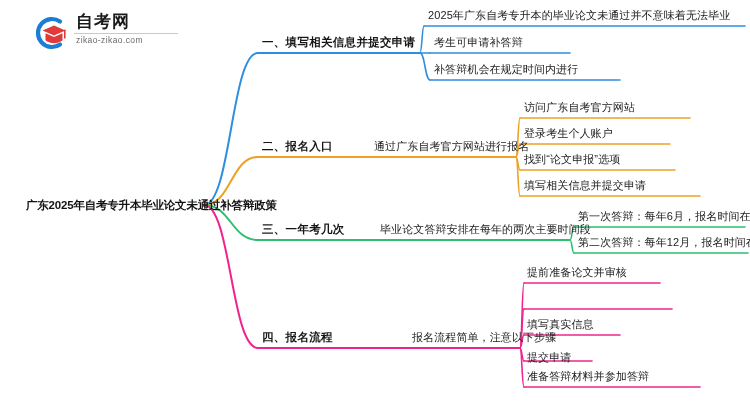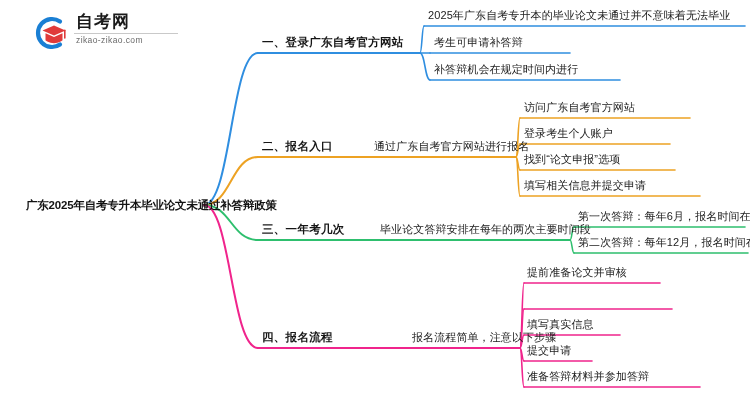--- a/index.html
+++ b/index.html
@@ -154,21 +154,21 @@
     </svg>
     <div id="logo-text">
       <div class="logo-cn">自考网</div>
       <div class="logo-rule"></div>
       <div class="logo-url">zikao-zikao.com</div>
     </div>
   </div>
 
   <div class="node root-node" style="left:8px; top:198px;">广东2025年自考专升本毕业论文未通过补答辩政策</div>
 
-  <div class="node branch-node" style="left:262px; top:35px;">一、登录广东自考官方网站</div>
+  <div class="node branch-node" style="left:262px; top:35px;">一、填写相关信息并提交申请</div>
 
   <div class="node leaf-node" style="left:428px; top:8px;">2025年广东自考专升本的毕业论文未通过并不意味着无法毕业</div>
   <div class="node leaf-node" style="left:434px; top:35px;">考生可申请补答辩</div>
   <div class="node leaf-node" style="left:434px; top:62px;">补答辩机会在规定时间内进行</div>
 
   <div class="node branch-node" style="left:262px; top:139px;">二、报名入口</div>
   <div class="node mid-node" style="left:374px; top:139px;">通过广东自考官方网站进行报名</div>
 
   <div class="node leaf-node" style="left:524px; top:100px;">访问广东自考官方网站</div>
   <div class="node leaf-node" style="left:524px; top:126px;">登录考生个人账户</div>
@@ -179,16 +179,16 @@
   <div class="node mid-node" style="left:380px; top:222px;">毕业论文答辩安排在每年的两次主要时间段</div>
 
   <div class="node leaf-node" style="left:578px; top:209px;">第一次答辩：每年6月，报名时间在5月</div>
   <div class="node leaf-node" style="left:578px; top:235px;">第二次答辩：每年12月，报名时间在11月</div>
 
   <div class="node branch-node" style="left:262px; top:330px;">四、报名流程</div>
   <div class="node mid-node" style="left:376px; top:330px;margin-left:36px;">报名流程简单，注意以下步骤</div>
 
   <div class="node leaf-node" style="left:527px; top:265px;">提前准备论文并审核</div>
   <div class="node leaf-node" style="left:527px; top:317px;">填写真实信息</div>
-  <div class="node leaf-node" style="left:527px; top:343px;font-family:Liberation Serif, serif;">提交申请</div>
+  <div class="node leaf-node" style="left:527px; top:350px;font-family:Liberation Serif, serif;">提交申请</div>
   <div class="node leaf-node" style="left:527px; top:369px;">准备答辩材料并参加答辩</div>
 
 </div>
 
 </body></html>

